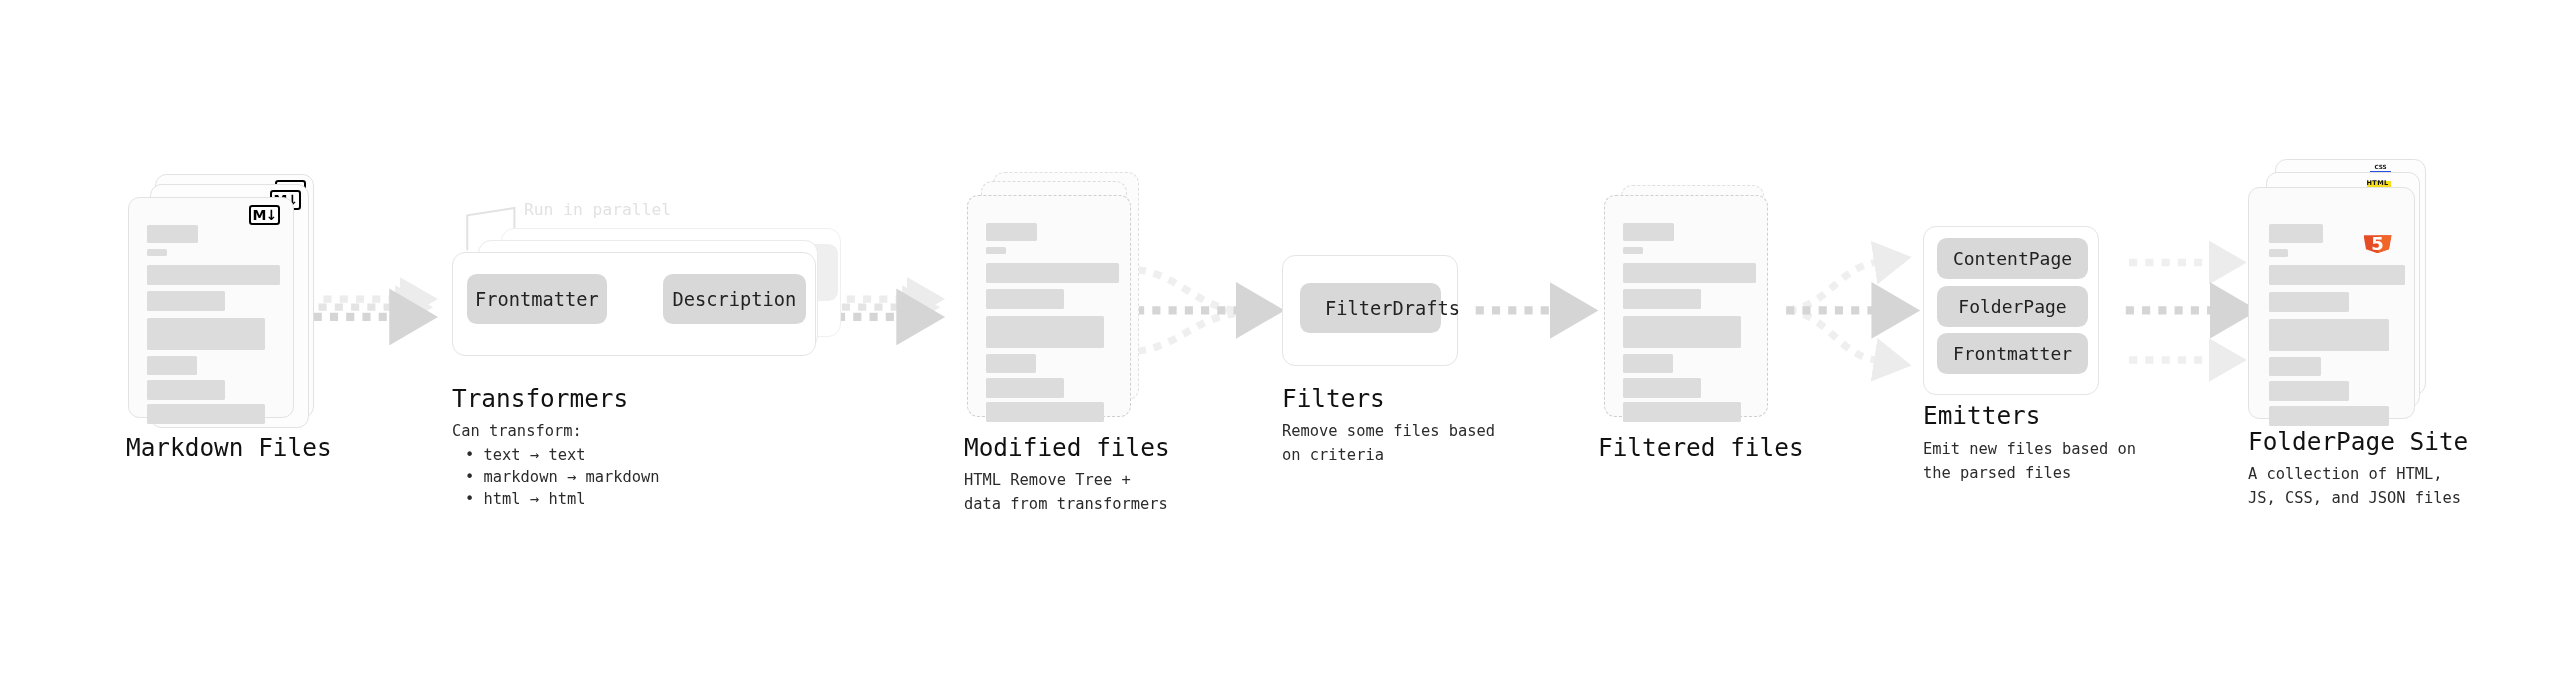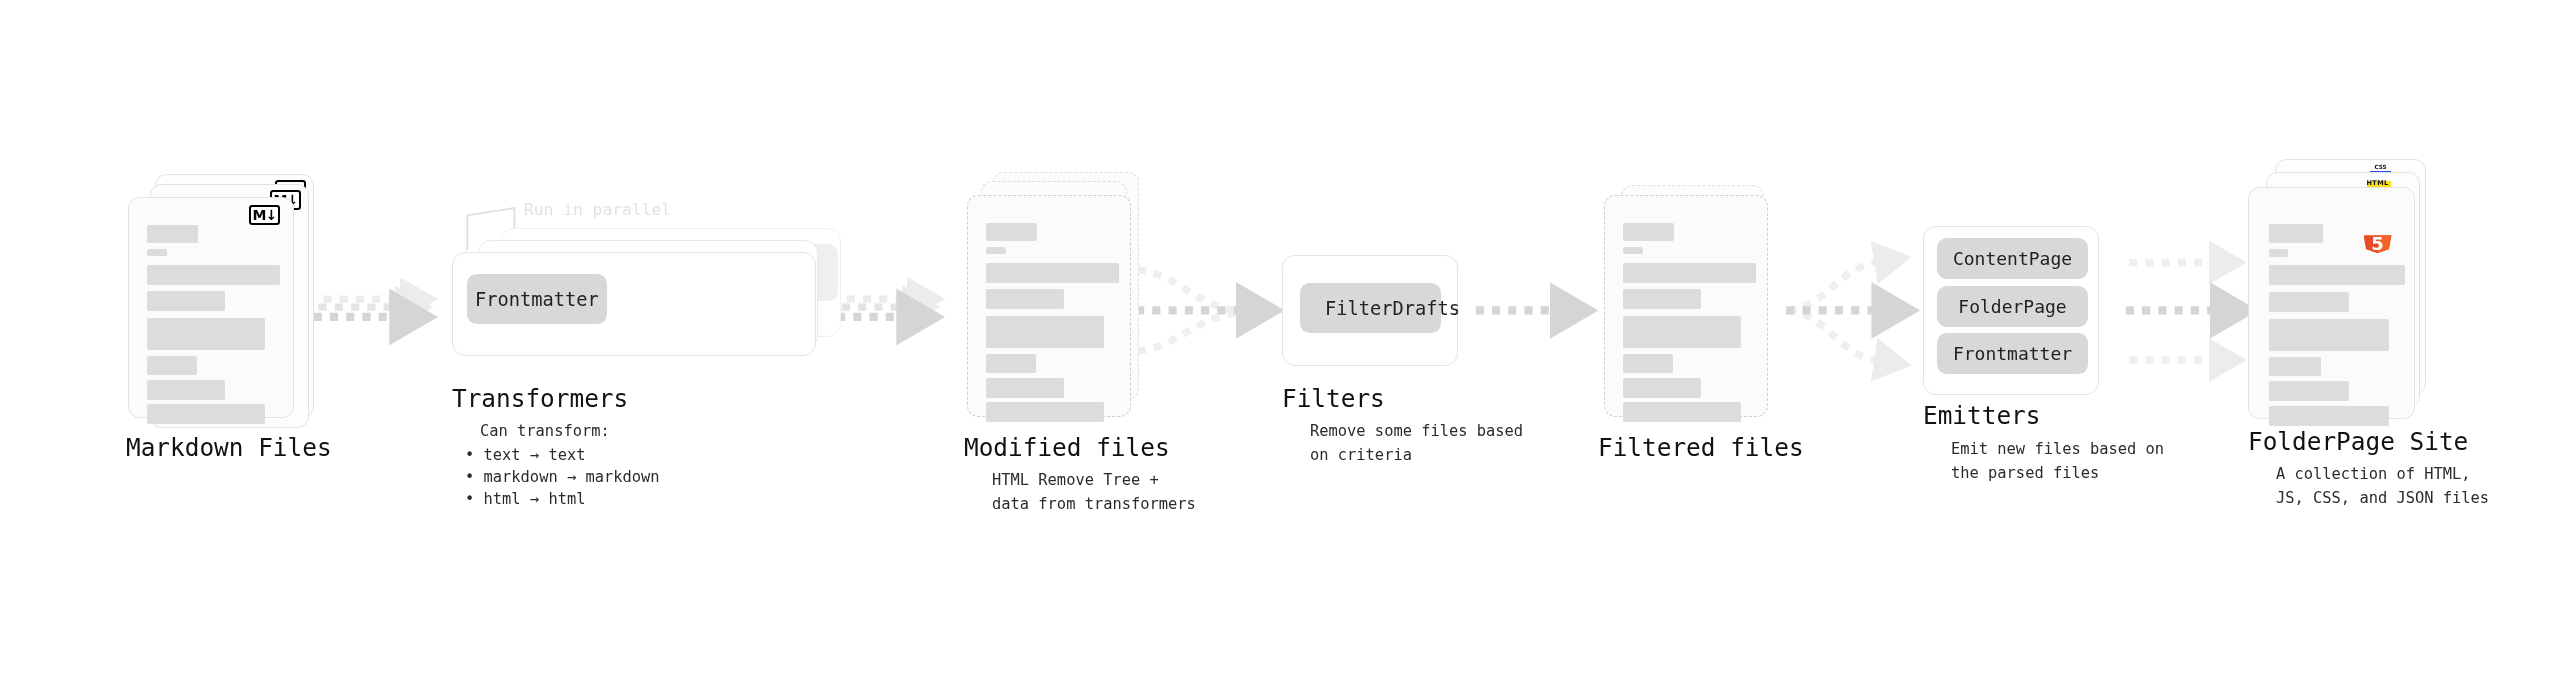--- a/index.html
+++ b/index.html
@@ -135,21 +135,20 @@
     color: #111;
     letter-spacing: 0px;
     white-space: nowrap;
   }
   .subtitle {
     position: absolute;
     font-size: 15.4px;
     line-height: 24.4px;
     color: #2b2b2b;
     white-space: pre;
-    margin-left: 28px;
   }
   .bullets {
     position: absolute;
     font-size: 15.4px;
     line-height: 24.4px;
     color: #2b2b2b;
     white-space: pre;
   }
   .runparallel {
     position: absolute;
@@ -260,20 +259,21 @@
       <div class="pill" style="left:202px; top:14.6px; width:134px; height:57px; background:#efefef;"></div>
     </div>
 
     <div class="box" style="left:478px; top:240px; width:340px; height:109px; border-color:#eaeaea;">
       <div class="pill" style="left:50px; top:14.6px; width:134px; height:57px; background:#e6e6e6;"></div>
       <div class="pill" style="left:202px; top:14.6px; width:134px; height:57px; background:#e6e6e6;"></div>
     </div>
 
     <div class="box" style="left:452px; top:252px; width:364px; height:104px; border-color:#e4e4e4;">
       <div class="pill" style="left:14px; top:21px; width:140px; height:50px;">Frontmatter</div>
+      <div class="pill" style="left:210px; top:21px; width:143px; height:50px;">Description</div>
     </div>
 
     <div class="runparallel" style="left:524px; top:200px;">Run in parallel</div>
 
     <div class="title" style="left:452px; top:384px;">Transformers</div>
     <div class="subtitle" style="left:452px; top:419px;">Can transform:</div>
     <div class="bullets" style="left:465px; top:443px;">• text → text</div>
     <div class="bullets" style="left:465px; top:465px;">• markdown → markdown</div>
     <div class="bullets" style="left:465px; top:487px;">• html → html</div>
   </div>

